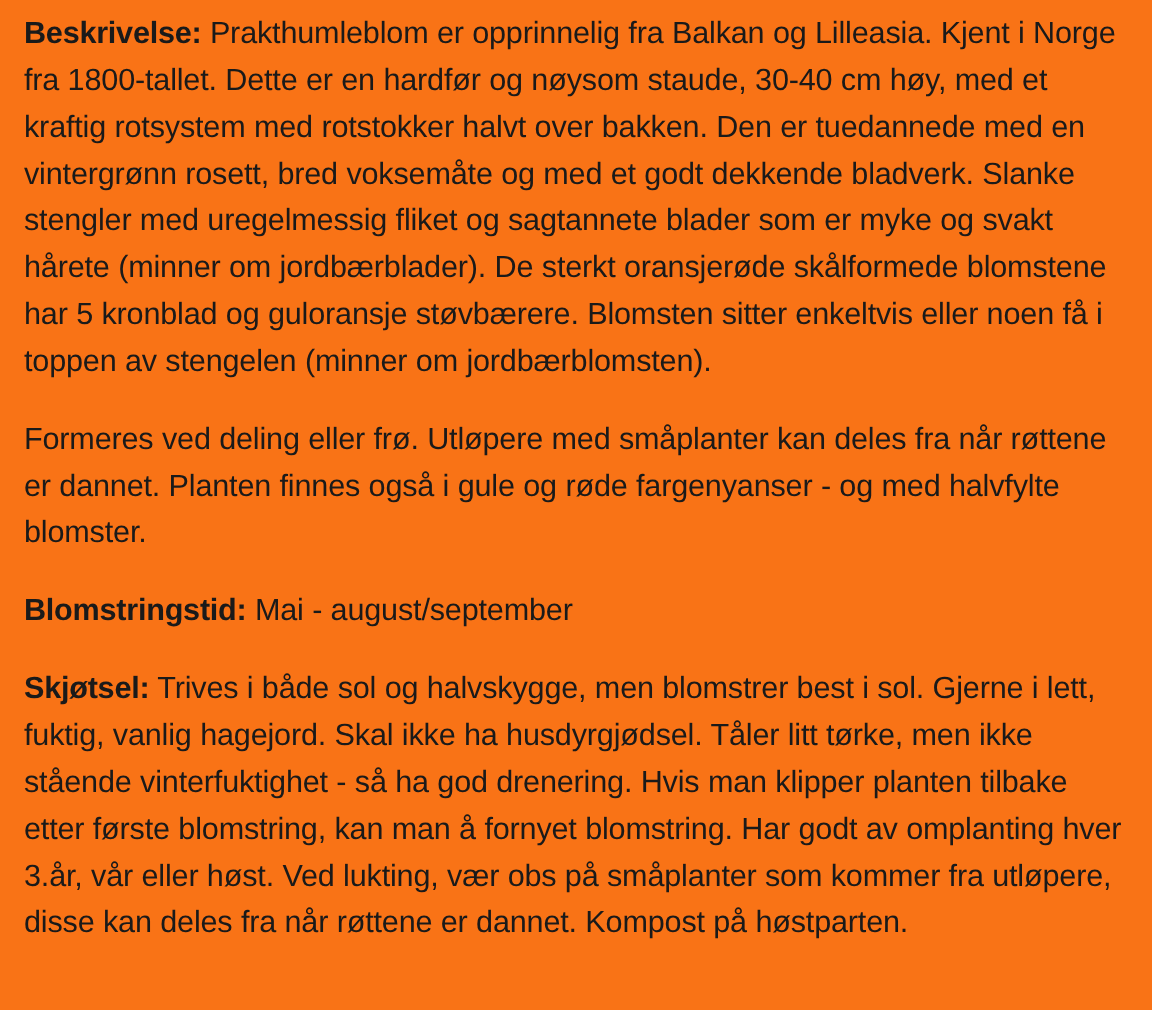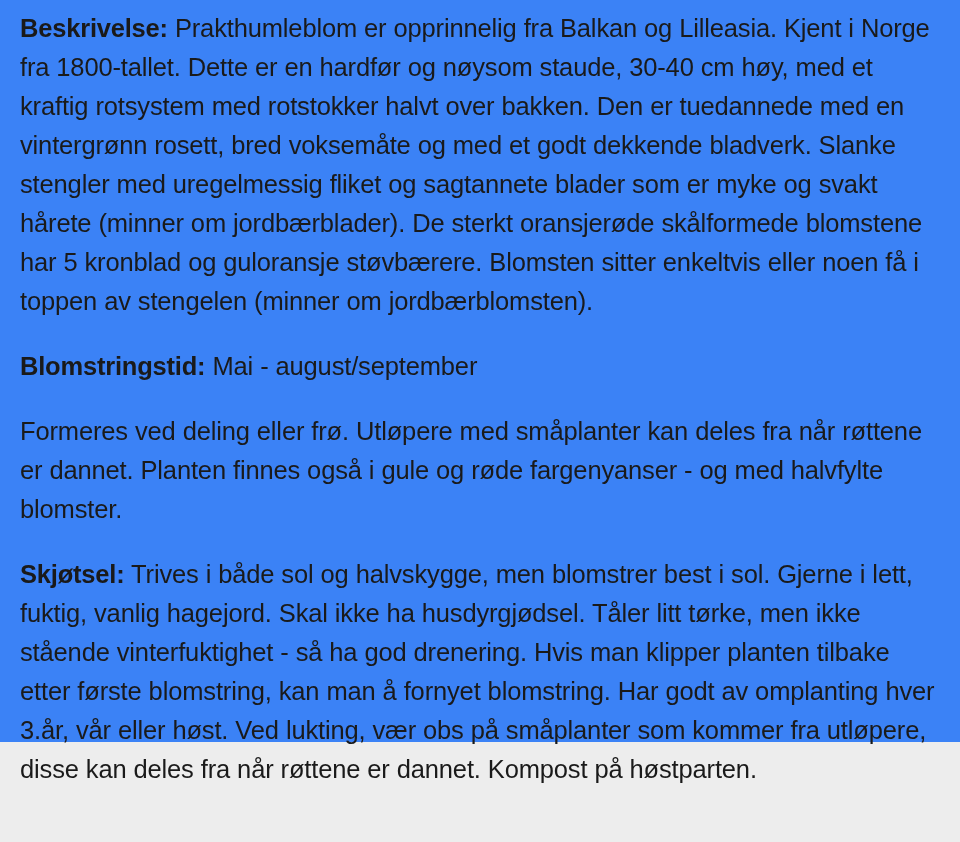--- a/index.html
+++ b/index.html
@@ -10,23 +10,23 @@
   body {
     width: 960px;
     height: 842px;
     background: #ededed;
     font-family: "Liberation Sans", "DejaVu Sans", sans-serif;
     color: #1a1a1a;
     overflow: hidden;
   }
   .page {
     width: 960px;
-    height: 742px;
+    height: 842px;
     box-sizing: border-box;
-    background: #3b82f6;
+    background: #f97316;
     padding: 9px 20px 0 20px;
   }
   .content {
     width: 922px;
   }
   .para {
     font-size: 25.5px;
     line-height: 39px;
     letter-spacing: -0.15px;
     word-spacing: 0.1px;
@@ -47,20 +47,20 @@
   }
 </style>
 </head>
 <body>
 
 <div class="page">
   <div class="content">
 
     <p class="para"><span class="lead">Beskrivelse:</span><span class="body-text"> Prakthumleblom er opprinnelig fra Balkan og Lilleasia. Kjent i Norge fra 1800-tallet. Dette er en hardfør og nøysom staude, 30-40 cm høy, med et kraftig rotsystem med rotstokker halvt over bakken. Den er tuedannede med en vintergrønn rosett, bred voksemåte og med et godt dekkende bladverk. Slanke stengler med uregelmessig fliket og sagtannete blader som er myke og svakt hårete (minner om jordbærblader). De sterkt oransjerøde skålformede blomstene har 5 kronblad og guloransje støvbærere. Blomsten sitter enkeltvis eller noen få i toppen av stengelen (minner om jordbærblomsten).</span></p>
 
+    <p class="para"><span class="body-text">Formeres ved deling eller frø. Utløpere med småplanter kan deles fra når røttene er dannet. Planten finnes også i gule og røde fargenyanser - og med halvfylte blomster.</span></p>
+
     <p class="para"><span class="lead">Blomstringstid:</span><span class="body-text"> Mai - august/september</span></p>
-
-    <p class="para"><span class="body-text">Formeres ved deling eller frø. Utløpere med småplanter kan deles fra når røttene er dannet. Planten finnes også i gule og røde fargenyanser - og med halvfylte blomster.</span></p>
 
     <p class="para"><span class="lead">Skjøtsel:</span><span class="body-text"> Trives i både sol og halvskygge, men blomstrer best i sol. Gjerne i lett, fuktig, vanlig hagejord. Skal ikke ha husdyrgjødsel. Tåler litt tørke, men ikke stående vinterfuktighet - så ha god drenering. Hvis man klipper planten tilbake etter første blomstring, kan man å fornyet blomstring. Har godt av omplanting hver 3.år, vår eller høst. Ved lukting, vær obs på småplanter som kommer fra utløpere, disse kan deles fra når røttene er dannet. Kompost på høstparten.</span></p>
 
   </div>
 </div>
 
 </body></html>

